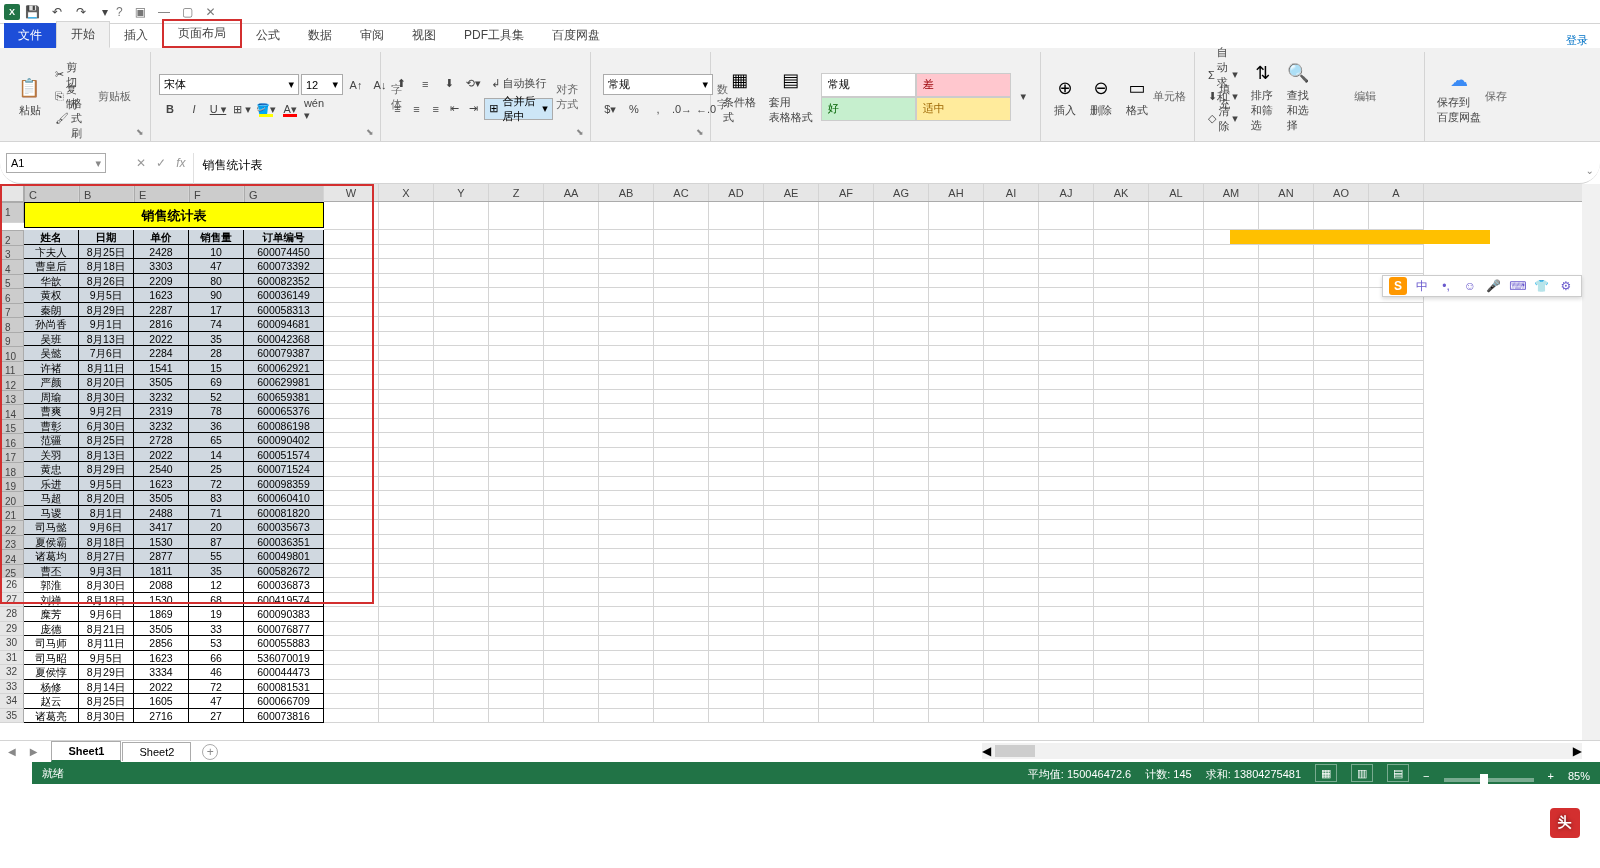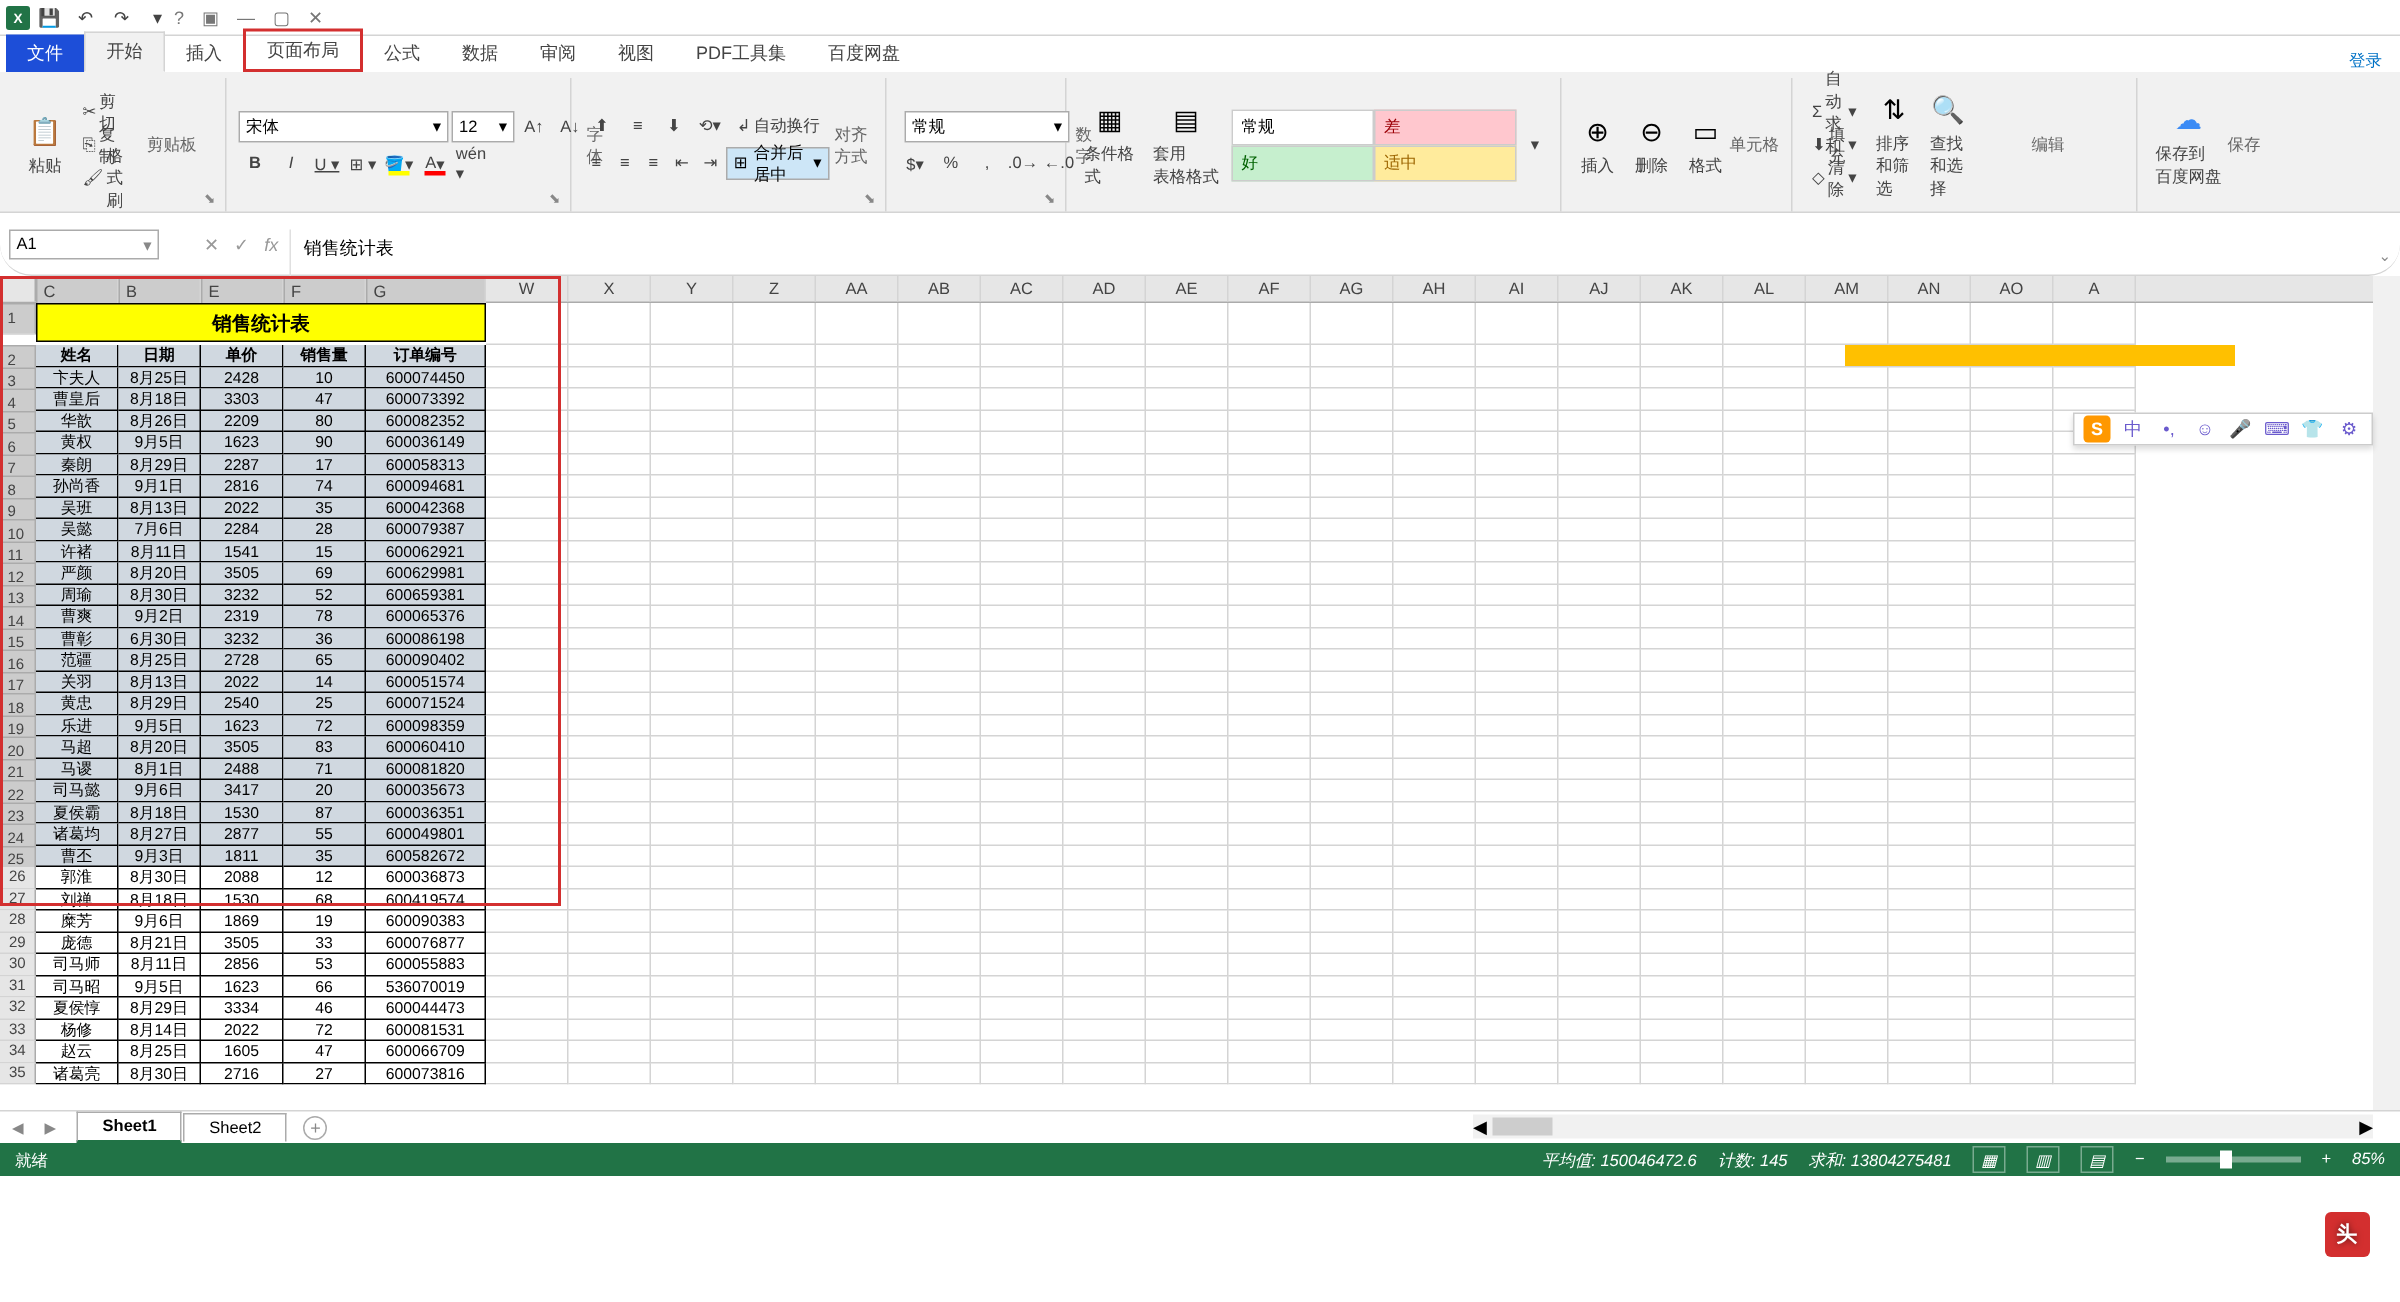--- a/index.html
+++ b/index.html
@@ -72,22 +72,22 @@
 
 .sheet-tabs { height: 22px; border-top: 1px solid #d4d4d4; display: flex; align-items: center; padding: 0 8px; background: #fff; position: relative; }
 .st-nav { color: #888; margin-right: 14px; cursor: pointer; font-size: 10px; }
 .st-tab { padding: 3px 16px; border: 1px solid #ababab; border-bottom: none; font-size: 11px; margin-right: 1px; cursor: pointer; background: #fff; }
 .st-tab.active { background: #fff; border-bottom: 2px solid #217346; font-weight: bold; }
 .st-add { margin-left: 10px; color: #888; cursor: pointer; border: 1px solid #ababab; border-radius: 50%; width: 16px; height: 16px; display: flex; align-items: center; justify-content: center; font-size: 12px; }
 .hscroll { position: absolute; right: 18px; bottom: 3px; width: 600px; height: 16px; background: #f1f1f1; display: flex; align-items: center; }
 .hscroll-thumb { width: 40px; height: 12px; background: #cdcdcd; margin-left: 4px; }
 
 
-.statusbar { height: 22px; background: #217346; color: #fff; display: flex; align-items: center; padding: 0 10px; font-size: 11px; }
-.statusbar .right { margin-left: auto; display: flex; gap: 14px; align-items: center; font-style: italic; }
+.statusbar { height: 22px; background: #217346; color: #fff; display: flex; align-items: center; padding: 0 10px; font-size: 11px; margin-left: 32px; }
+.statusbar .right { margin-left: auto; display: flex; gap: 14px; align-items: flex-end; }
 .view-btn { width: 22px; height: 18px; border: 1px solid rgba(255,255,255,.4); display: flex; align-items: center; justify-content: center; cursor: pointer; }
 .zoom-slider { width: 90px; height: 4px; background: rgba(255,255,255,.4); position: relative; }
 .zoom-thumb { position: absolute; width: 8px; height: 12px; background: #fff; top: -4px; left: 40%; }
 
 
 .watermark { position: absolute; bottom: 30px; right: 20px; font-size: 28px; font-weight: bold; color: #fff; text-shadow: 0 0 4px rgba(0,0,0,.6); font-style: italic; letter-spacing: 1px; pointer-events: none; z-index: 100; display: flex; align-items: center; gap: 6px; }
 .watermark .wm-logo { width: 30px; height: 30px; background: #d32f2f; border-radius: 4px; display: flex; align-items: center; justify-content: center; color: #fff; font-size: 14px; font-style: normal; }
 
 
 .ime-bar { position: absolute; top: 275px; right: 18px; height: 22px; background: #fff; border: 1px solid #ccc; box-shadow: 0 2px 4px rgba(0,0,0,.15); display: flex; align-items: center; gap: 6px; padding: 0 6px; z-index: 50; }

